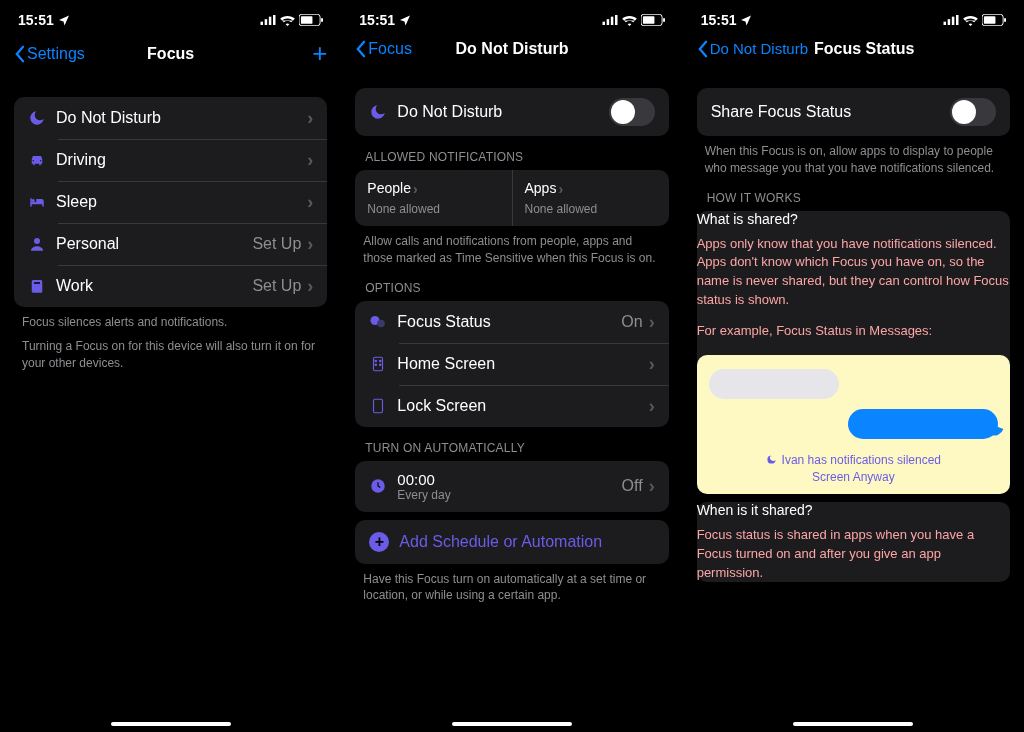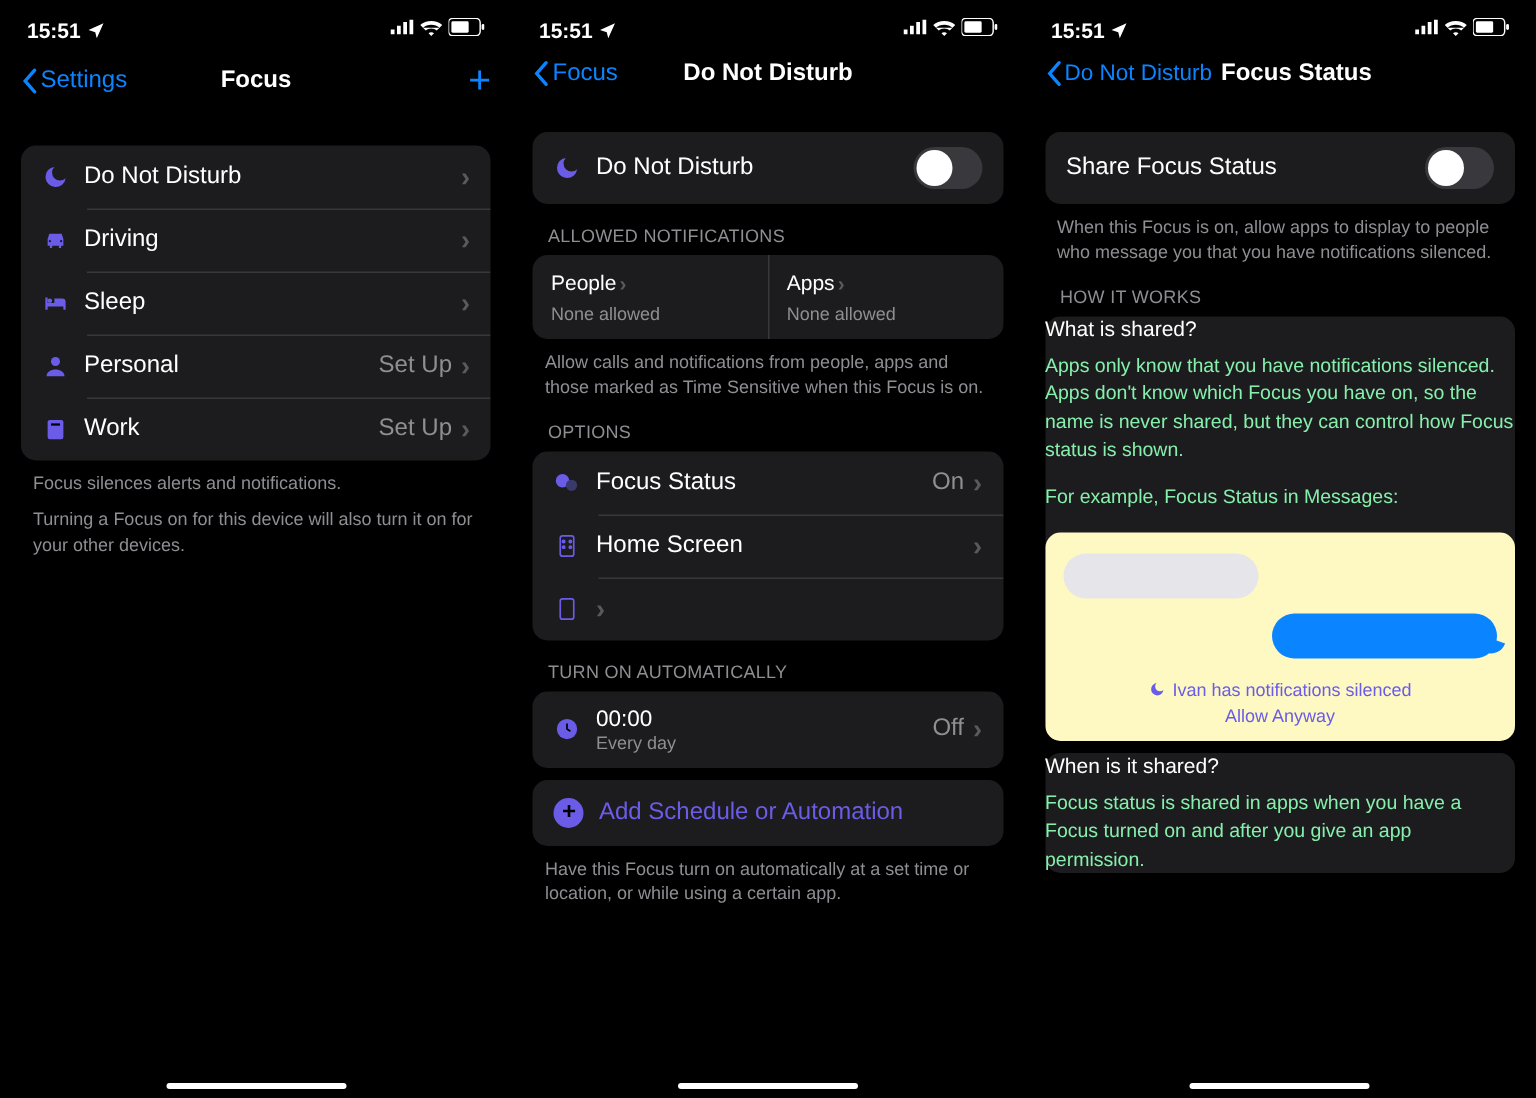--- a/index.html
+++ b/index.html
@@ -18,21 +18,21 @@
   color: #fff;
   display: flex;
   flex-direction: column;
   border-radius: 4px;
   overflow: hidden;
   position: relative;
 }
 .status-bar {
   display: flex;
   justify-content: space-between;
-  align-items: flex-start;
+  align-items: center;
   padding: 10px 16px 4px;
   font-size: 14px;
   font-weight: 600;
 }
 .status-left { display: flex; align-items: center; gap: 4px; }
 .status-right { display: flex; align-items: center; gap: 4px; }
 .nav-bar {
   display: flex;
   align-items: center;
   padding: 6px 12px 12px;
@@ -185,21 +185,21 @@
   width: 120px;
   height: 4px;
   background: #fff;
   border-radius: 2px;
 }
 .info-card {
   background: #1c1c1e;
   border-radius: 10px;
 }
 .info-title { font-size: 14px; font-weight: 500; margin-bottom: 8px; }
-.info-text { font-size: 13px; color: #86efac; line-height: 1.45; }
+.info-text { font-size: 13px; color: #fca5a5; line-height: 1.45; }
 .bubble-wrap {
   background: #fef9c3;
   border-radius: 10px;
   padding: 14px 12px 10px;
   margin-top: 14px;
 }
 .bubble {
   border-radius: 18px;
   height: 30px;
 }
@@ -430,20 +430,21 @@
           </div>
         <div class="row-label">Home Screen</div>
         <span class="chev">›</span>
       </div>
       <div class="row">
         <div class="row-icon">
             <svg class="icon-svg" viewBox="0 0 24 24" fill="none" stroke="#6b5ce7" stroke-width="1.5">
               <rect x="6" y="3" width="12" height="18" rx="2"></rect>
             </svg>
           </div>
+        <div class="row-label">Lock Screen</div>
         <span class="chev">›</span>
       </div>
     </div>
 
     <div class="section-header">TURN ON AUTOMATICALLY</div>
     <div class="group">
       <div class="row">
         <div class="row-icon">
             <svg class="icon-svg" viewBox="0 0 24 24" fill="#6b5ce7">
               <circle cx="12" cy="12" r="9"></circle>
@@ -521,21 +522,21 @@
       <div class="info-text" style="margin-top:12px">For example, Focus Status in Messages:</div>
       <div class="bubble-wrap">
         <div class="bubble grey"></div>
         <div class="bubble blue"></div>
         <div class="silenced">
           <svg width="11" height="11" viewBox="0 0 24 24" fill="#6b5ce7">
               <path d="M21 13A9 9 0 1111 3a7 7 0 0010 10z"></path>
             </svg>
           <span>Ivan has notifications silenced</span>
         </div>
-        <div class="notify-anyway">Allow Anyway</div>
+        <div class="notify-anyway">Screen Anyway</div>
       </div>
     </div>
 
     <div class="info-card mt8">
       <div class="info-title">When is it shared?</div>
       <div class="info-text">Focus status is shared in apps when you have a Focus turned on and after you give an app permission.</div>
     </div>
   </div>
   <div class="home-indicator"></div>
 </div>

